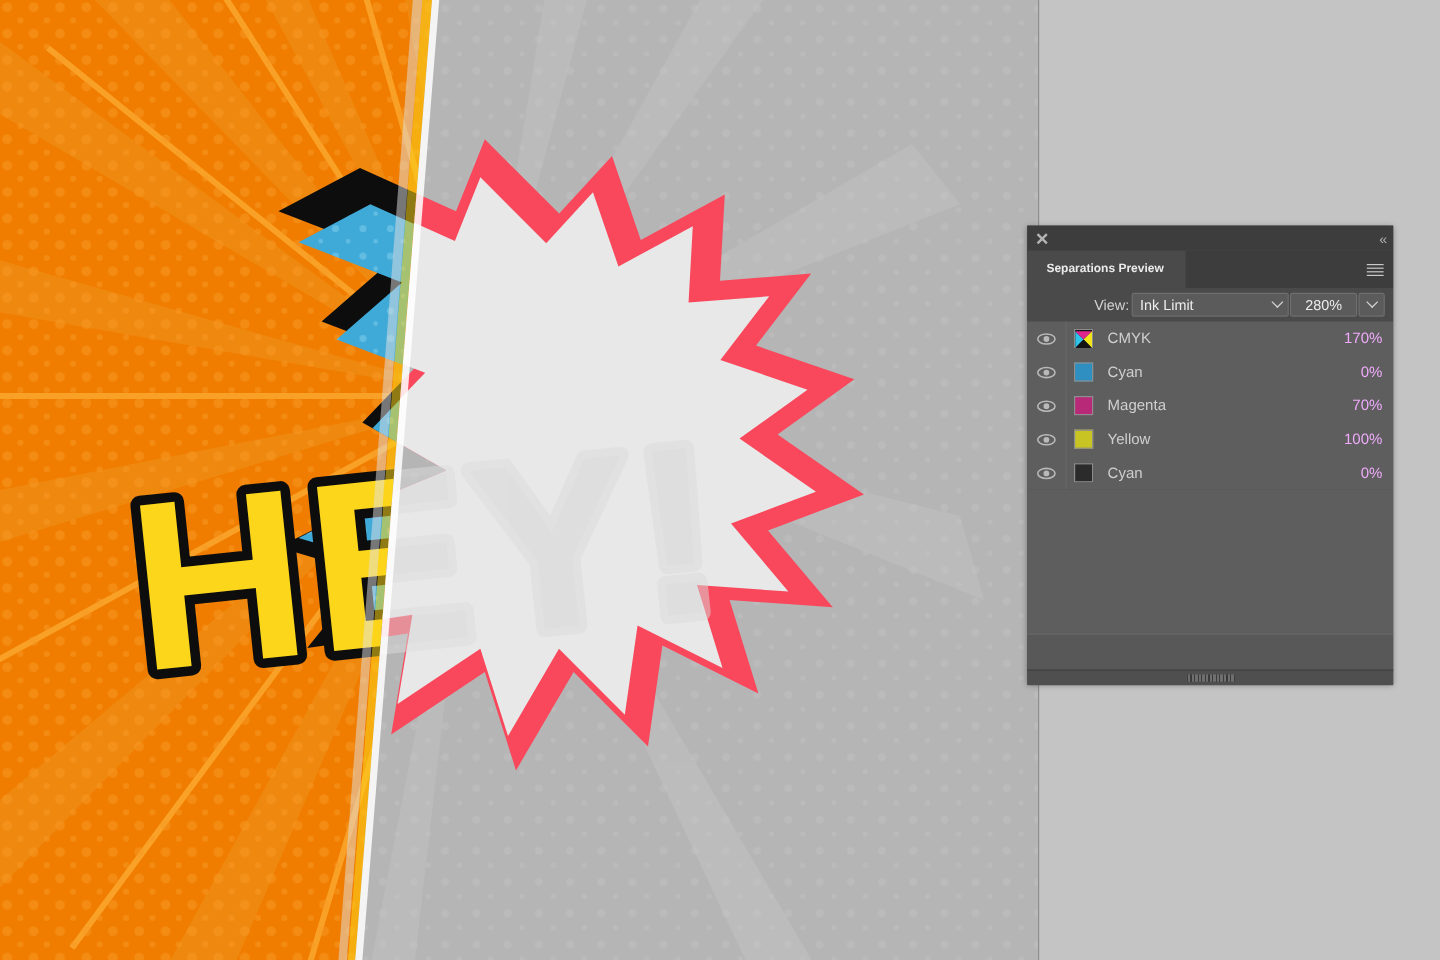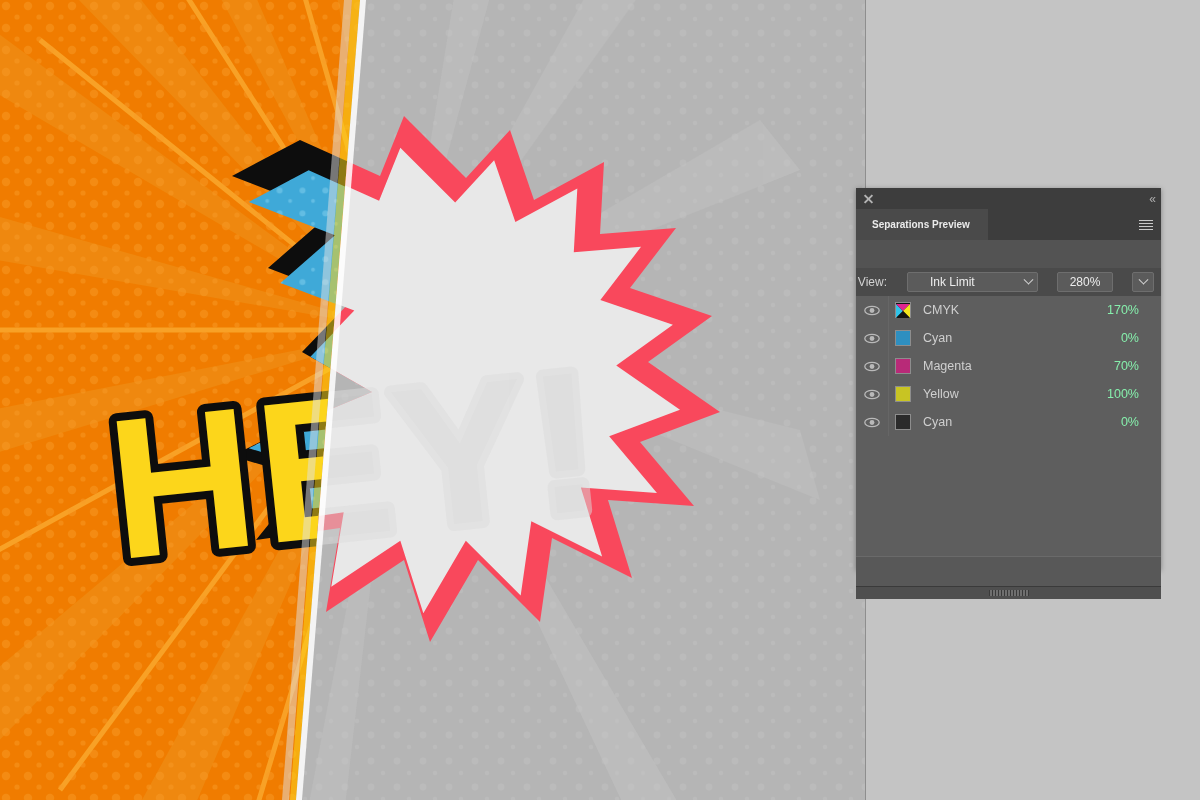--- a/index.html
+++ b/index.html
@@ -58,30 +58,30 @@
   .tab-filler { flex:1; }
   .panel-menu-btn {
     width:30px; display:flex; align-items:center; justify-content:center;
     cursor:pointer;
   }
   .hamburger { width:14px; }
   .hamburger i { display:block; height:1px; background:#c9c9c9; margin:2px 0; }
 
   .view-row {
     height:28px; background:#4a4a4a;
-    display:flex; align-items:center; gap:19px;
-    padding:0 7px 0 0; justify-content:flex-end;margin-top:28px;
+    display:flex; align-items:center; gap:1px;
+    padding:0 7px 0 0; justify-content:flex-end;
   }
   .view-label { font-size:12px; color:#d3d3d3; margin-right:1px; }
   .combo {
     background:#5b5b5b; border:1px solid #6e6e6e; border-radius:2px;
     height:20px; display:flex; align-items:center; color:#ededed;
     font-size:12px; cursor:pointer;
   }
-  .combo .val { padding:0 22px; white-space:nowrap; }
+  .combo .val { padding:0 6px; white-space:nowrap; }
   .combo.view-combo { width:131px; justify-content:space-between; }
   .combo.pct-combo  { width:56px;  justify-content:center; }
   .caret-box {
     width:18px; display:flex; align-items:center; justify-content:center;
     flex:0 0 18px;
   }
   .caret {
     width:7px; height:7px; border-right:1.6px solid #d6d6d6; border-bottom:1.6px solid #d6d6d6;
     transform:rotate(45deg) translate(-2px,-2px);
   }
@@ -99,21 +99,21 @@
     width:33px; height:28px; display:flex; align-items:center; justify-content:center;
     border-right:1px solid #666;
     flex:0 0 33px;
   }
   .eye { display:block; }
   .swatch-cell { width:28px; display:flex; align-items:center; justify-content:center; flex:0 0 28px; }
   .swatch {
     width:16px; height:16px; border:1px solid #8d8d8d; display:block;
   }
   .ink-name { flex:1; padding-left:6px; font-size:12.5px; color:#cfcfcf; }
-  .ink-pct { padding-right:22px; font-size:12.5px; color:#86efac; }
+  .ink-pct { padding-right:9px; font-size:12.5px; color:#f0abfc; }
 
   .panel-body-fill { background:#5e5e5e; height:121px; border-bottom:1px solid #6a6a6a; }
   .panel-footer { background:#585858; height:30px; border-bottom:1px solid #3a3a3a; }
   .panel-grip {
     height:12px; background:#4f4f4f;
     display:flex; align-items:center; justify-content:center; cursor:ns-resize;
   }
   .grip-dots { width:40px; height:6px; background:repeating-linear-gradient(
       to right,#3a3a3a 0 1px,#6f6f6f 1px 3px); }
 </style>

